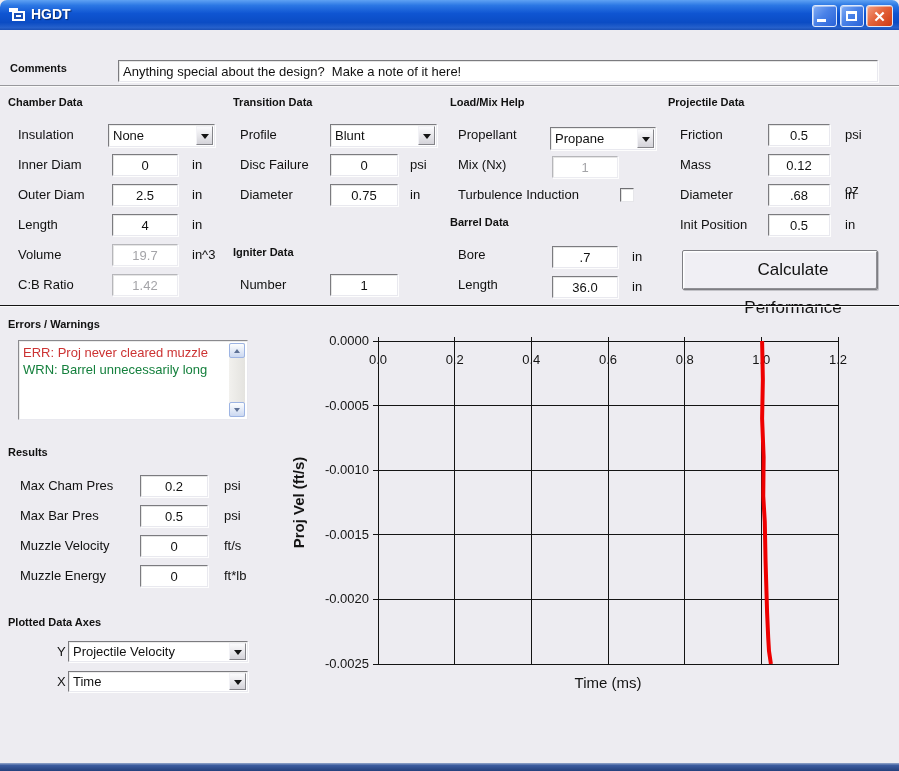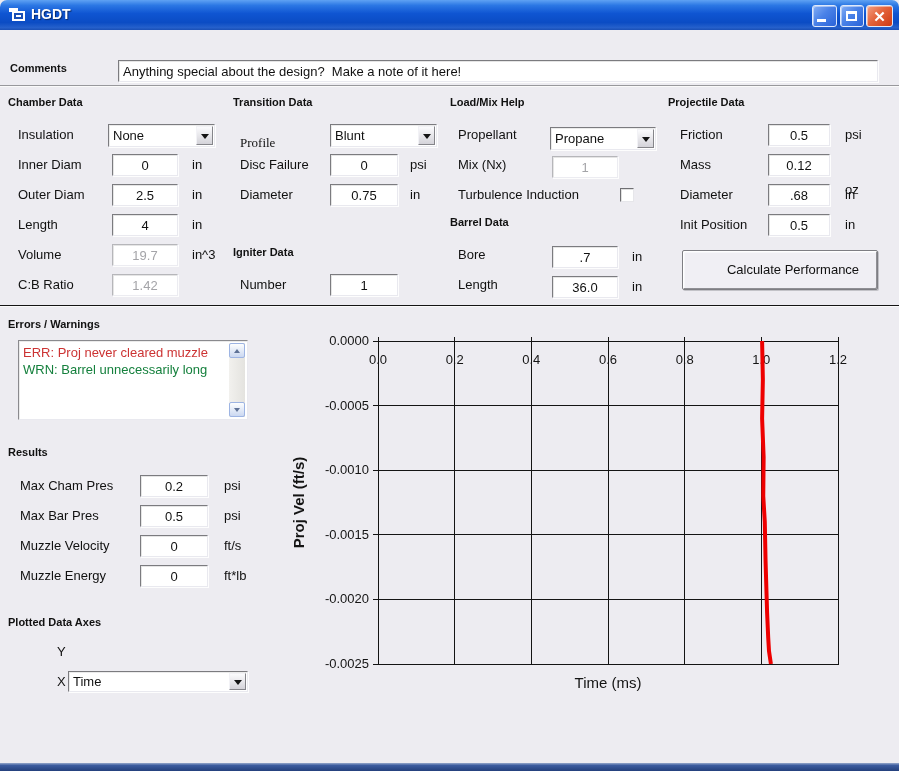--- a/index.html
+++ b/index.html
@@ -53,21 +53,21 @@
     background:linear-gradient(#FBFBFD,#D4D3D9);
     border:1px solid #85858a;border-top-color:#f2f2f6;border-left-color:#f2f2f6;}
   .dd-arrow{position:absolute;left:4px;top:7px;width:0;height:0;
     border-left:4px solid transparent;border-right:4px solid transparent;border-top:5px solid #141414;}
   
   .cb{position:absolute;width:14px;height:14px;background:#fff;border:1px solid #6f6f73;
     border-bottom-color:#e6e6ea;border-right-color:#e6e6ea;box-shadow:inset 1px 1px 0 rgba(0,0,0,.12);}
   
   .btn3d{position:absolute;background:#F0EFF4;border:1px solid #7e7e83;border-radius:2px;
     box-shadow:inset 1px 1px 0 #ffffff,inset -1px -1px 0 #8f8f94,inset 2px 2px 0 #f7f7fa,1px 1px 0 #c2c2c7;
-    font-family:"Liberation Sans",sans-serif;font-size:13px;color:#111;text-align:center;cursor:default;padding-left:26px;}
+    font-family:"Liberation Sans",sans-serif;font-size:17px;color:#111;text-align:center;cursor:default;padding-left:26px;}
   
   .listbox{position:absolute;background:#fff;border:1px solid #8a8a8e;
     border-right-color:#e9e9ef;border-bottom-color:#e9e9ef;box-shadow:inset 1px 1px 0 rgba(0,0,0,.08);}
   .err-line{font-size:13px;line-height:17px;padding-left:4px;white-space:nowrap;}
   .sbar{position:absolute;top:2px;bottom:2px;right:2px;width:16px;
     background:linear-gradient(90deg,#F2F1EE,#E4E3DF);}
   .sb-btn{position:absolute;left:0;width:16px;height:15px;border:1px solid #9DB4E3;border-radius:2px;
     background:linear-gradient(#FDFEFE,#CBD8F1);}
   .sb-up{top:0;} .sb-dn{bottom:0;}
   .chev{position:absolute;left:4px;width:0;height:0;border-left:3px solid transparent;border-right:3px solid transparent;}
@@ -125,21 +125,21 @@
   <div class="lbl" style="left:18px;top:214px;">Length</div>
   <input class="tb" style="left: 112px; top: 214px; width: 66px;" value="4">
   <div class="unit" style="left:192px;top:214px;">in</div>
   <div class="lbl" style="left:18px;top:244px;">Volume</div>
   <input class="tb dis" style="left: 112px; top: 244px; width: 66px;" readonly="" value="19.7">
   <div class="unit" style="left:192px;top:244px;">in^3</div>
   <div class="lbl" style="left:18px;top:274px;">C:B Ratio</div>
   <input class="tb dis" style="left: 112px; top: 274px; width: 66px;" readonly="" value="1.42">
 
   <div class="hdr" style="left:233px;top:96px;">Transition Data</div>
-  <div class="lbl" style="left:240px;top:132px;font-family:Liberation Serif, serif;">Profile</div>
+  <div class="lbl" style="left:240px;top:124px;">Profile</div>
   <div class="dd" style="left:330px;top:124px;width:107px;">
     <span class="dd-txt">Blunt</span>
     <span class="dd-btn">
         <span class="dd-arrow"></span>
       </span>
   </div>
   <div class="lbl" style="left:240px;top:154px;">Disc Failure</div>
   <input class="tb" style="left: 330px; top: 154px; width: 68px;" value="0">
   <div class="unit" style="left:410px;top:154px;">psi</div>
   <div class="lbl" style="left:240px;top:184px;">Diameter</div>
@@ -212,20 +212,26 @@
   <div class="unit" style="left:224px;top:505px;">psi</div>
   <div class="lbl" style="left:20px;top:535px;">Muzzle Velocity</div>
   <input class="tb" style="left: 140px; top: 535px; width: 68px;" value="0">
   <div class="unit" style="left:224px;top:535px;">ft/s</div>
   <div class="lbl" style="left:20px;top:565px;">Muzzle Energy</div>
   <input class="tb" style="left: 140px; top: 565px; width: 68px;" value="0">
   <div class="unit" style="left:224px;top:565px;">ft*lb</div>
 
   <div class="hdr" style="left:8px;top:616px;">Plotted Data Axes</div>
   <div class="lbl" style="left:57px;top:641px;line-height:21px;">Y</div>
+  <div class="dd" style="left:68px;top:641px;width:180px;height:21px;">
+    <span class="dd-txt" style="line-height:19px;">Projectile Velocity</span>
+    <span class="dd-btn">
+        <span class="dd-arrow" style="top:6px;"></span>
+      </span>
+  </div>
   <div class="lbl" style="left:57px;top:671px;line-height:21px;">X</div>
   <div class="dd" style="left:68px;top:671px;width:180px;height:21px;">
     <span class="dd-txt" style="line-height:19px;">Time</span>
     <span class="dd-btn">
         <span class="dd-arrow" style="top:6px;"></span>
       </span>
   </div>
 
   <div id="chart-wrap">
     <svg id="chart-svg" width="609" height="400">

